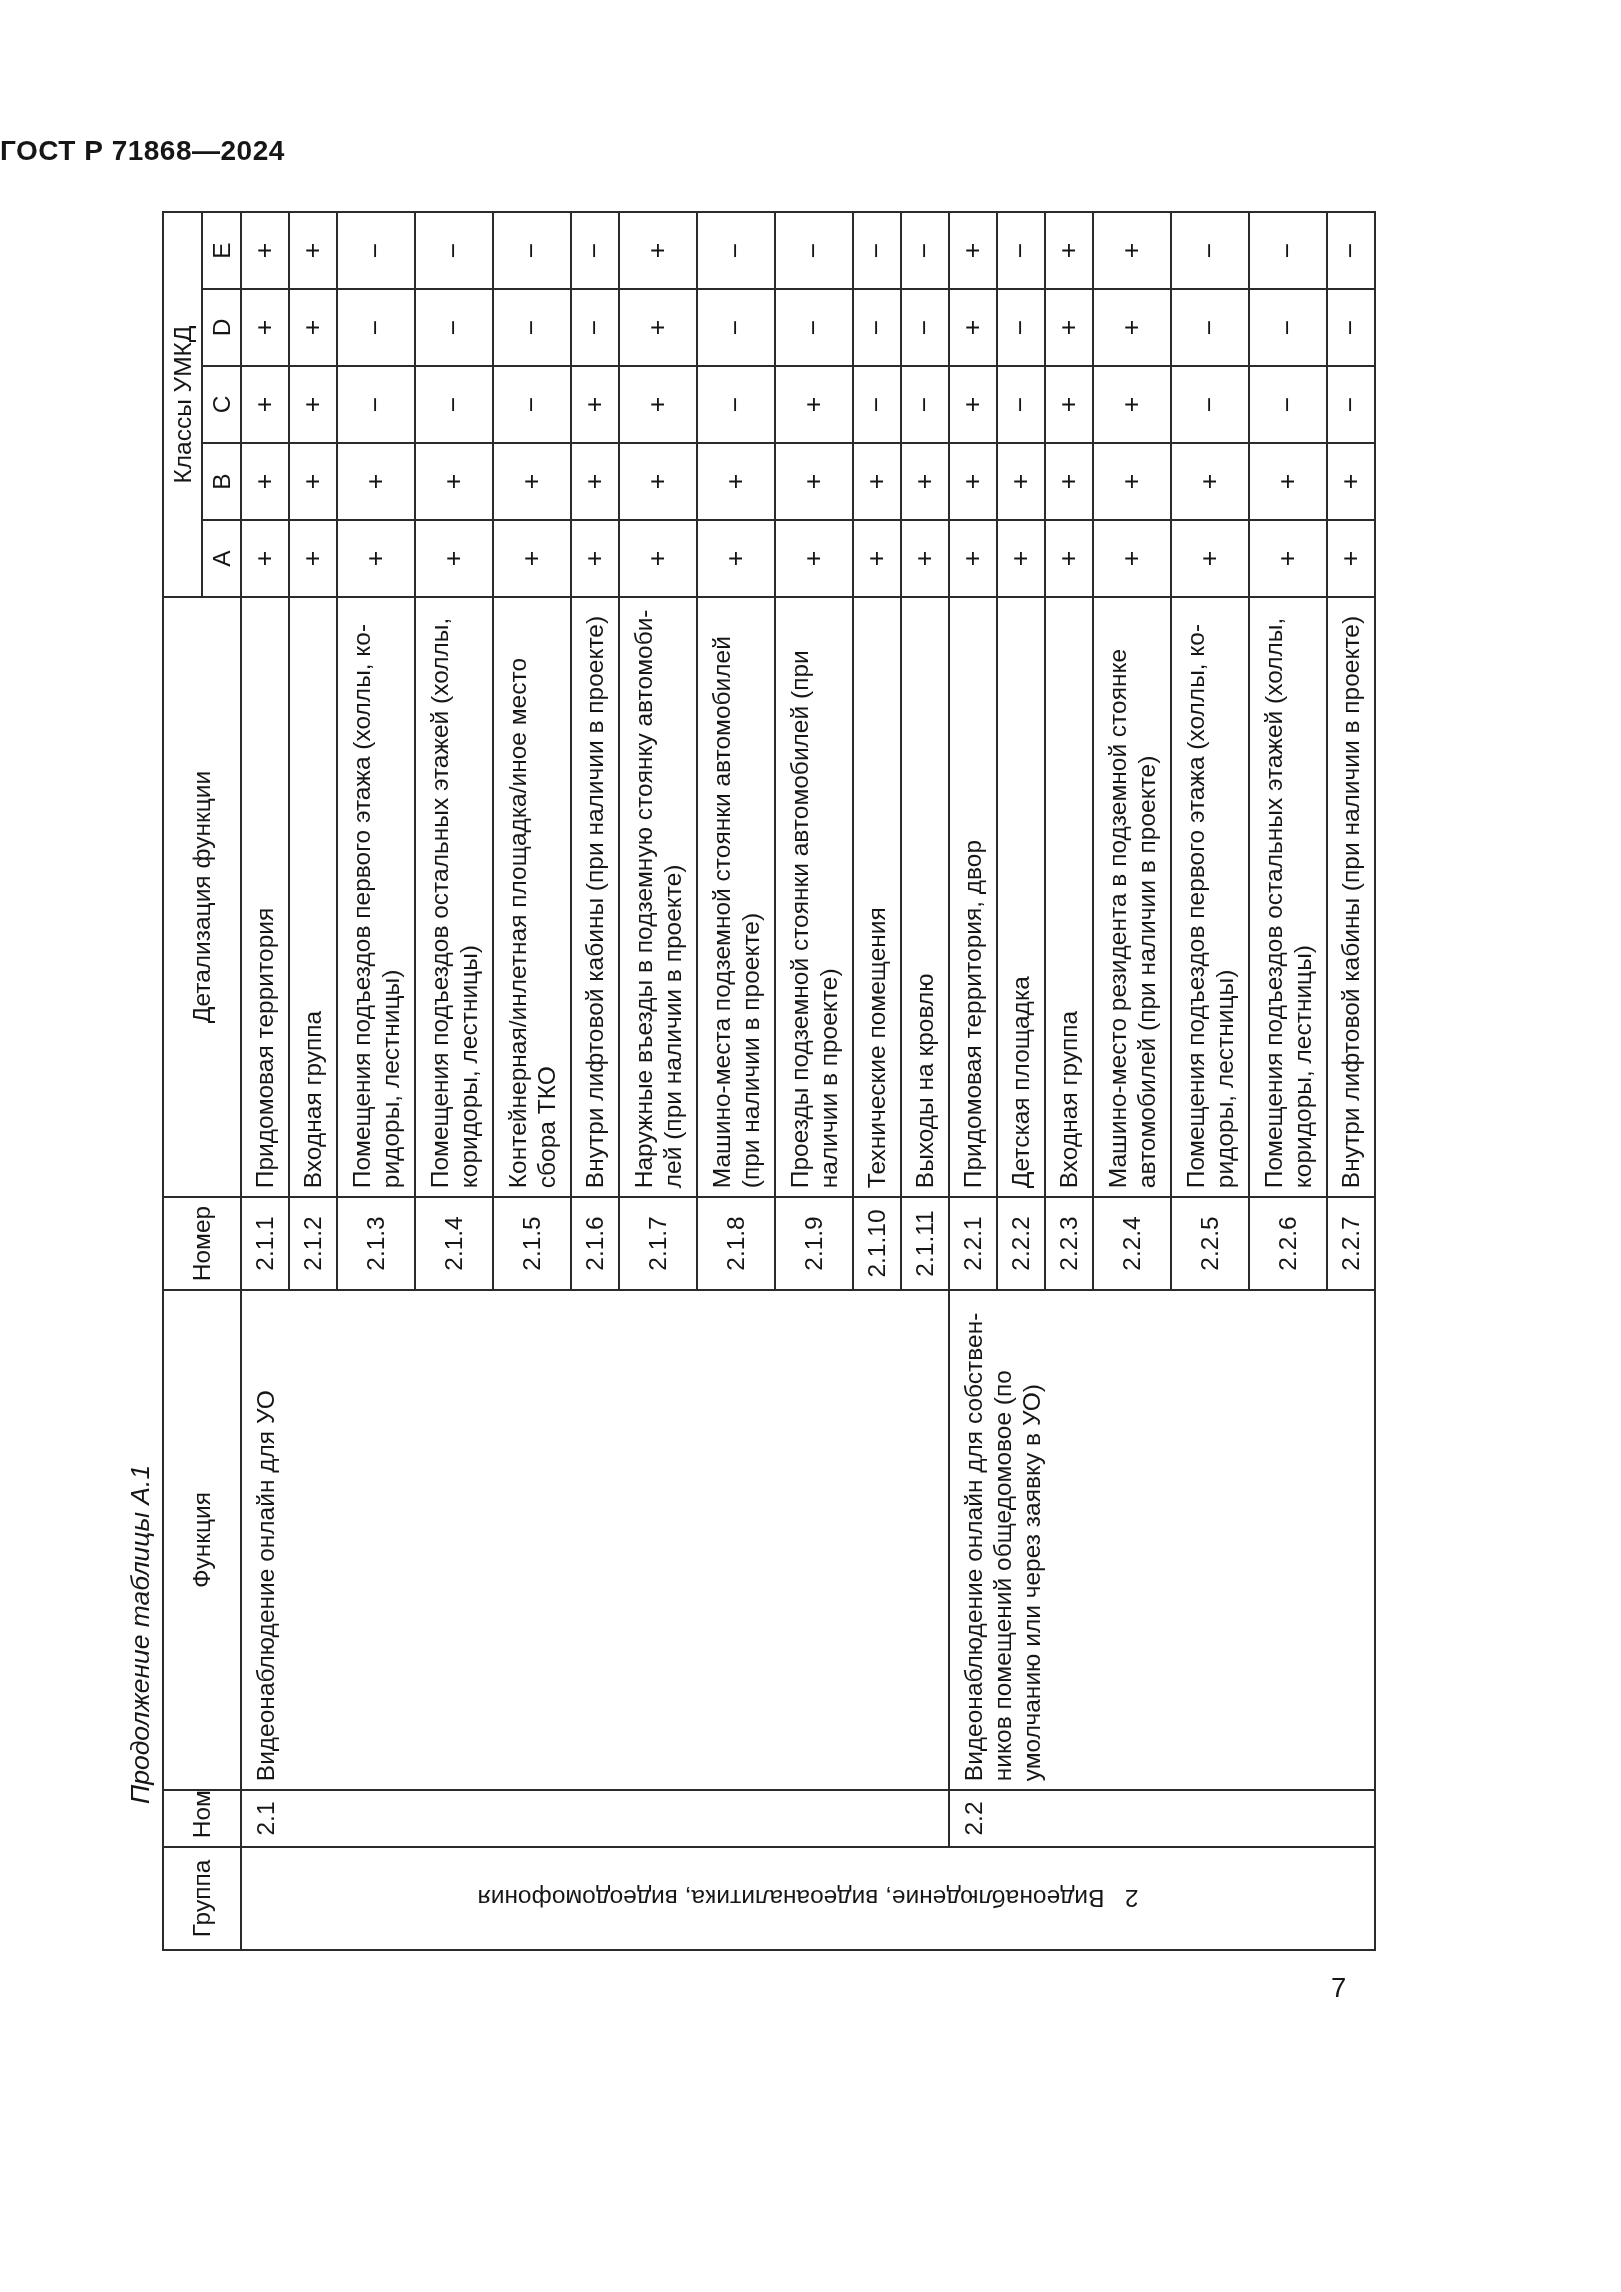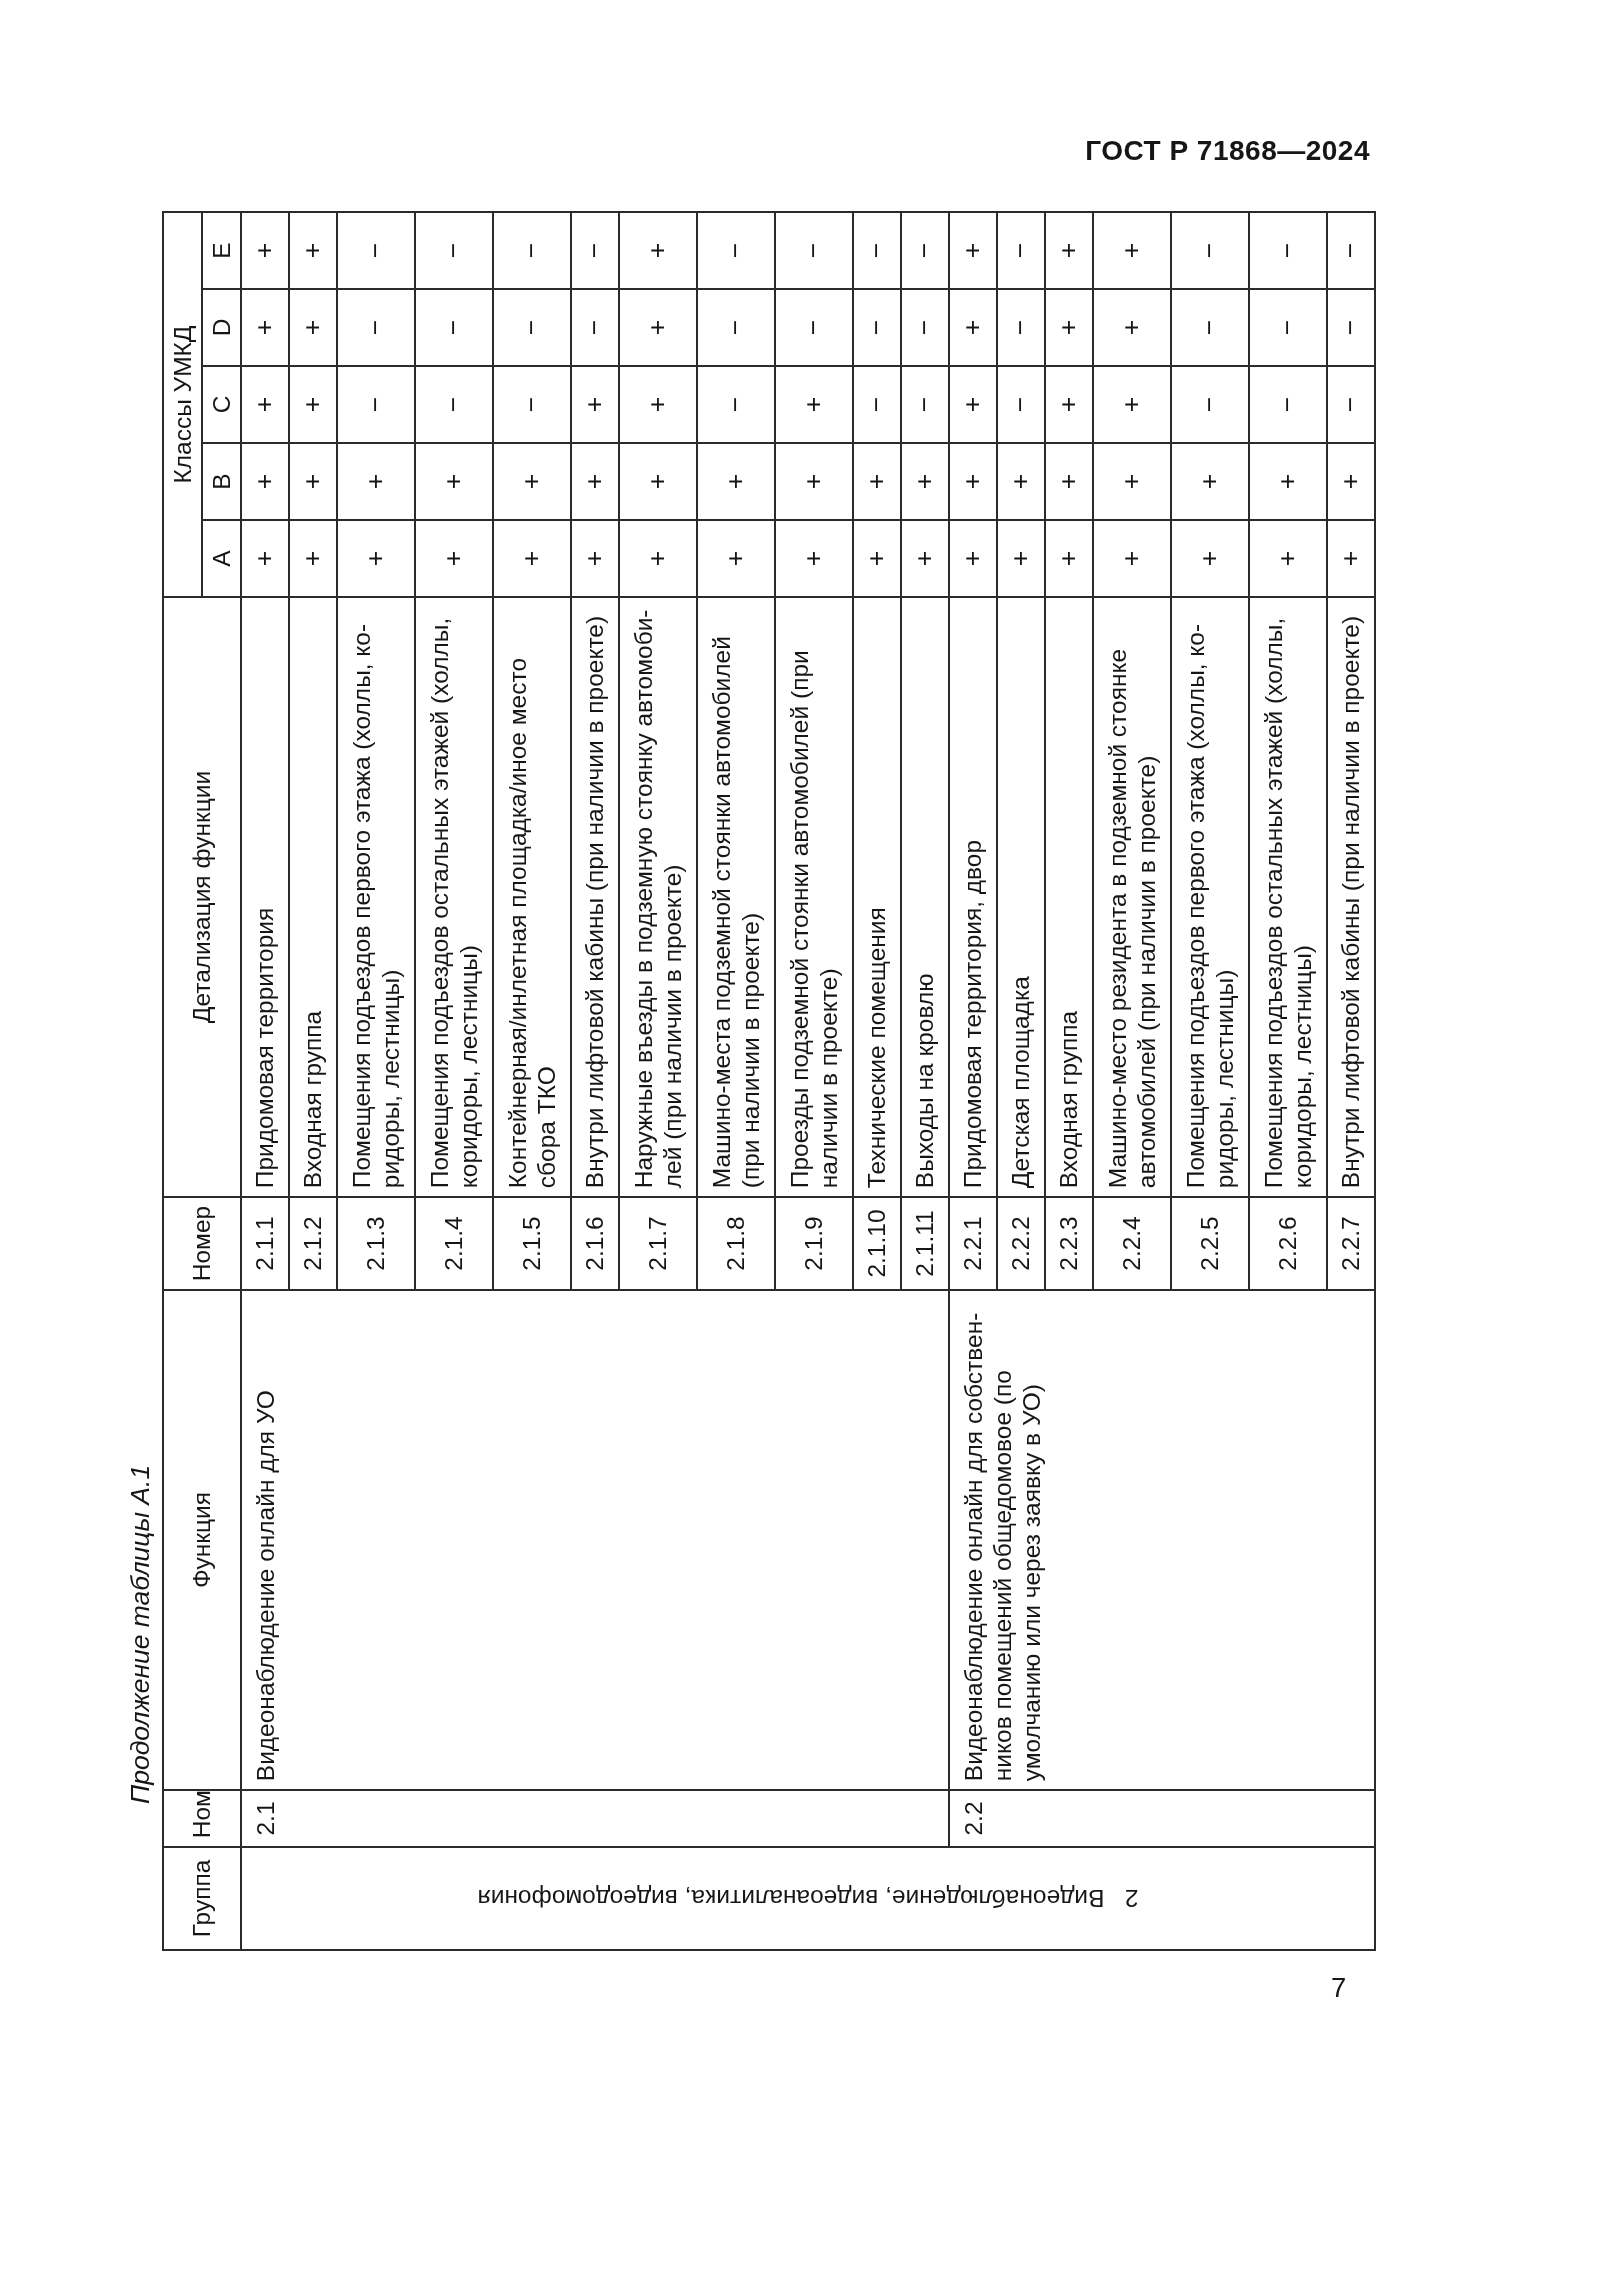--- a/index.html
+++ b/index.html
@@ -6,21 +6,21 @@
   html,body { background:#ffffff; }
   body {
     position:relative;
     width:1621px; height:2293px;
     overflow:hidden;
     font-family:"Liberation Sans","DejaVu Sans",sans-serif;
     color:#161616;
   }
   .doc-header {
     position:absolute; top:135px; left:0; width:1370px;
-    text-align:right; font-weight:700; font-size:28px; letter-spacing:0.5px;
+    font-weight:700; font-size:28px; letter-spacing:0.5px;
   }
   .page-num {
     position:absolute; top:1972px; left:1331px; font-size:27.4px;
   }
   
   .rot-group {
     position:absolute; left:-123px; top:457px;
     width:1740px; height:1248px;
     transform:rotate(-90deg);
   }

